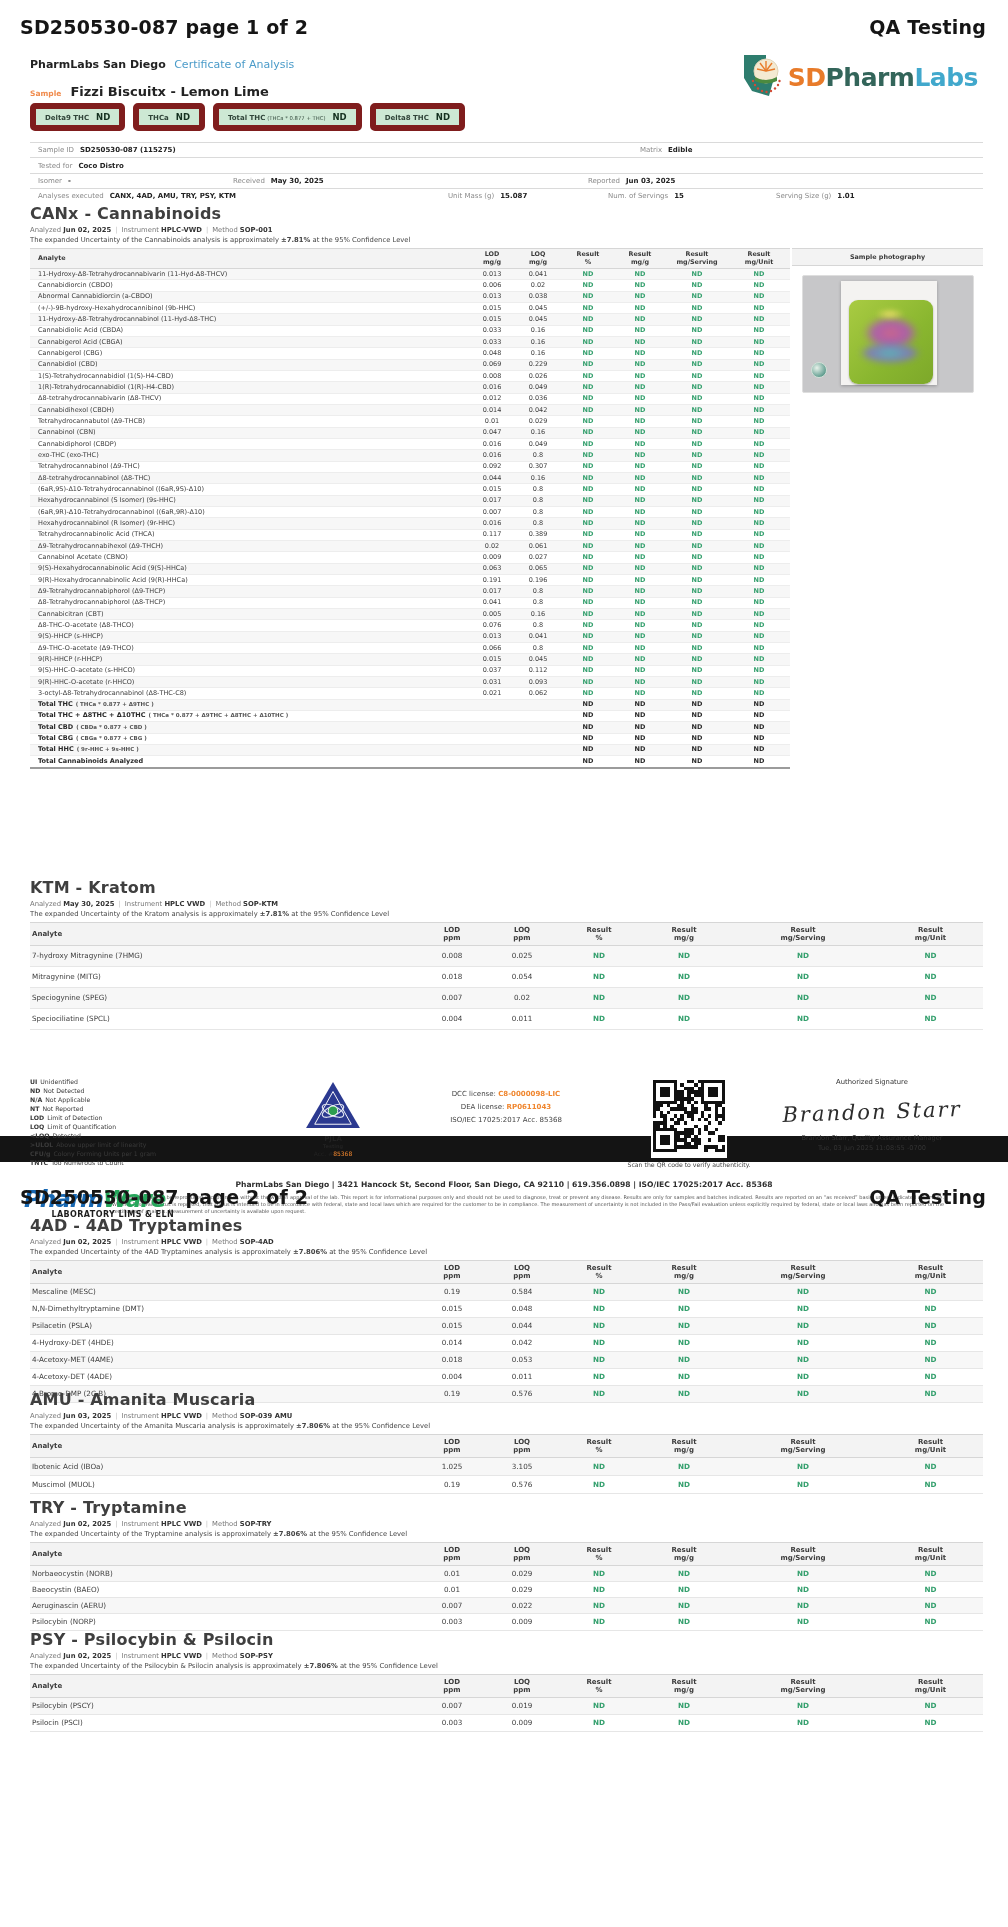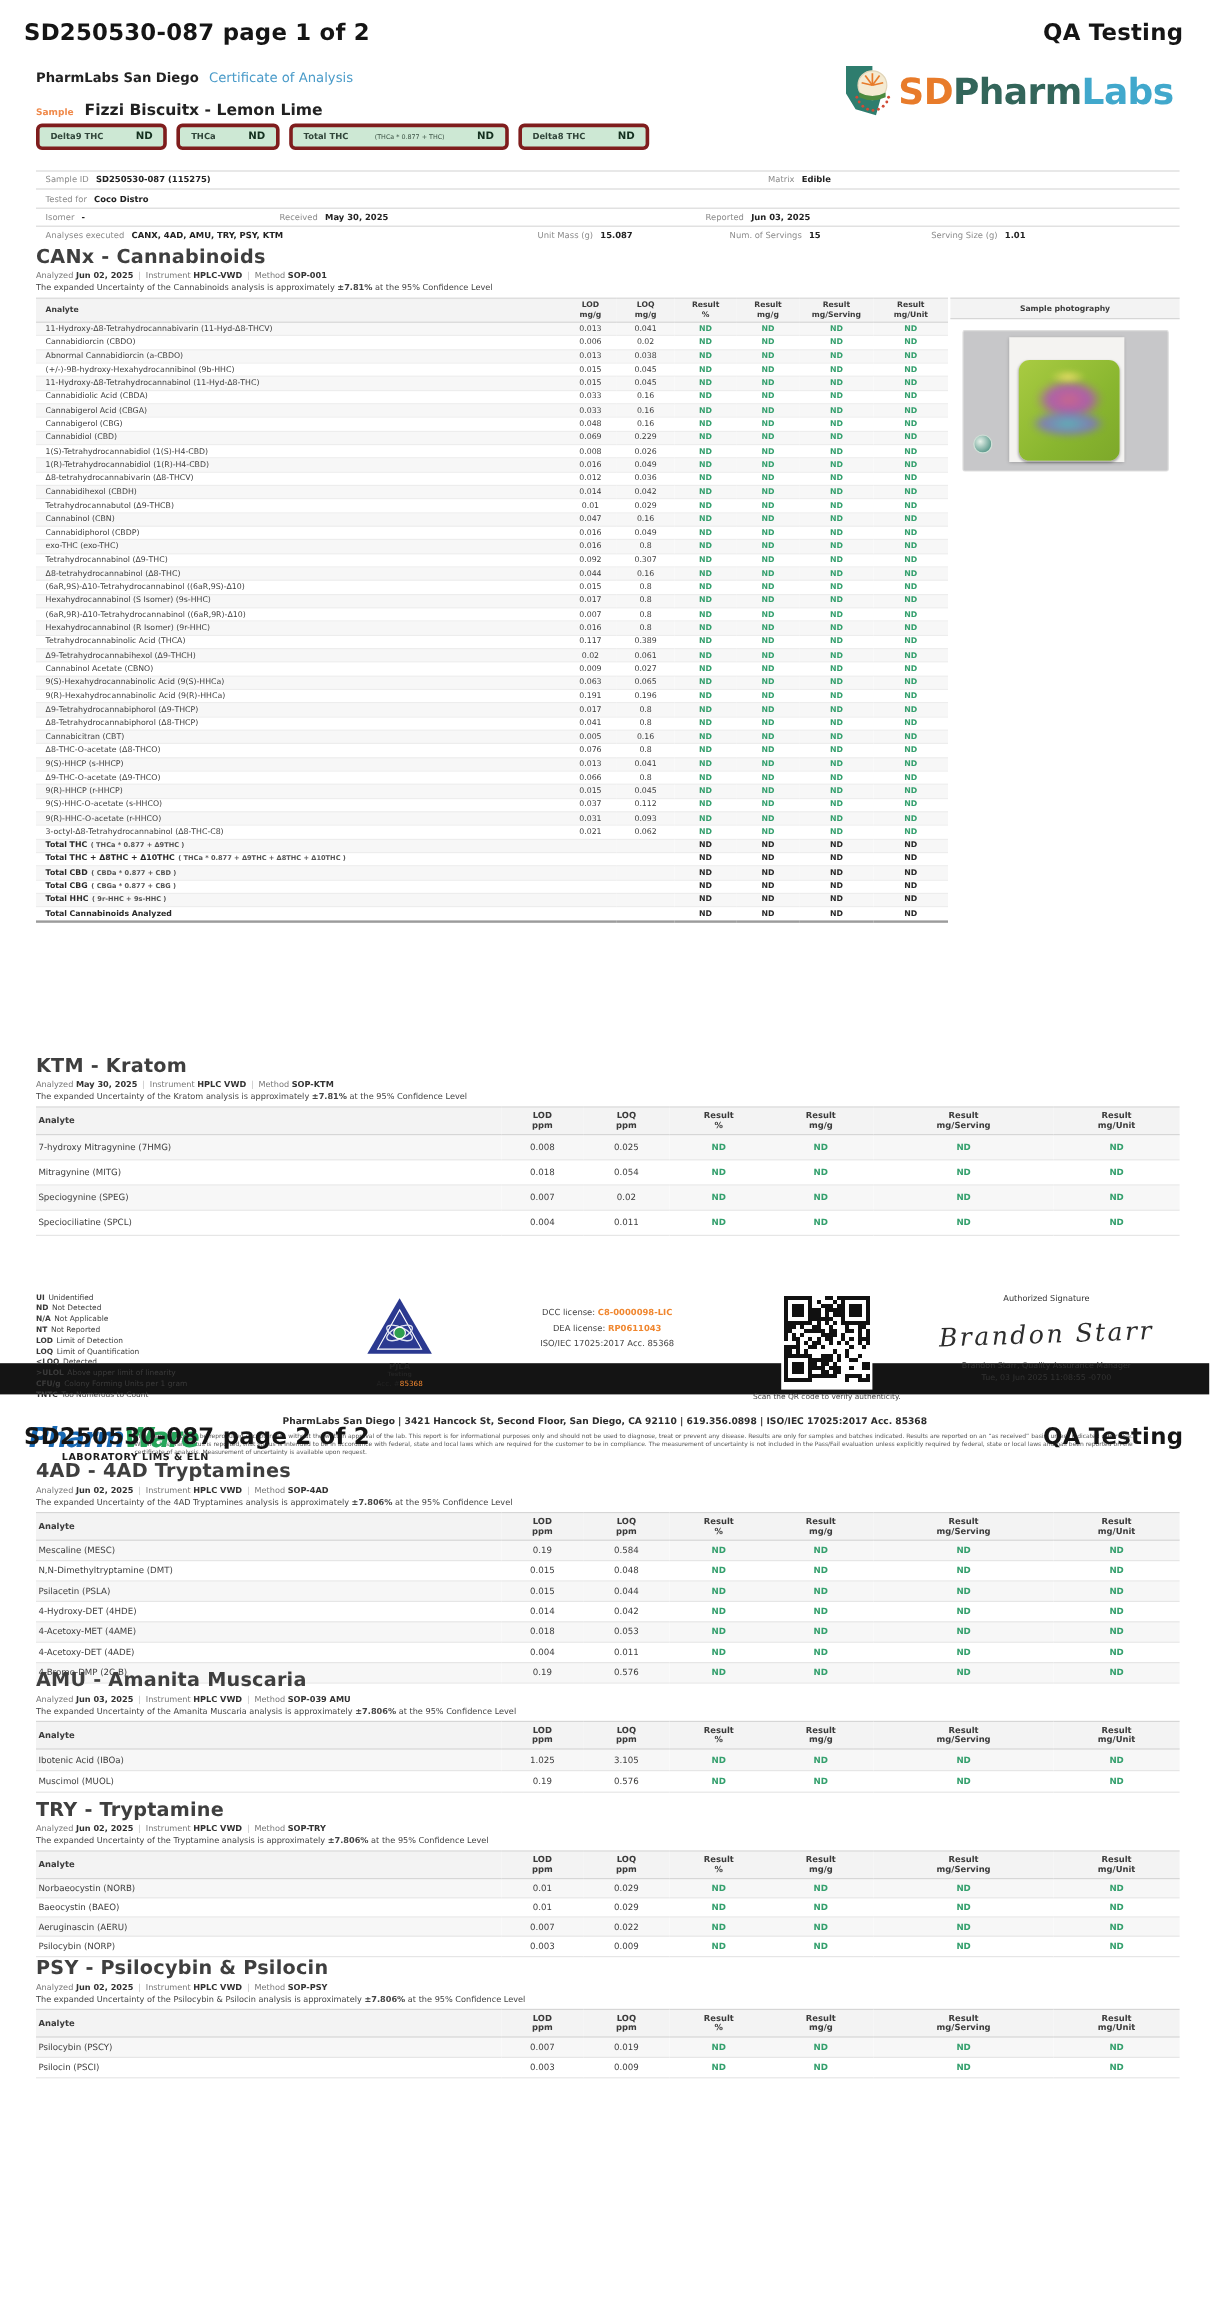--- a/index.html
+++ b/index.html
@@ -17,28 +17,28 @@
 
   .lab-line{position:absolute;top:58px;left:30px;font-size:11px;}
   .lab-name{font-weight:700;color:#222;}
   .doc-type{color:#4a9bc9;margin-left:5px;}
 
   .sample-line{position:absolute;top:81px;left:30px;}
   .sample-tag{font-size:7.5px;color:#f08a4b;font-weight:600;margin-right:4px;}
   .sample-name{font-size:13px;font-weight:700;color:#222;}
 
   .badges{position:absolute;top:103px;left:30px;display:flex;}
-  .badge{display:inline-flex;align-items:baseline;background:#cde8d4;border:3px solid #7f1d1d;
-         border-radius:5px;padding:3px 9px;margin-right:8px;color:#31453a;gap:20px;}
+  .badge{display:inline-flex;align-items:baseline;background:#cde8d4;border:6px solid #7f1d1d;
+         border-radius:5px;padding:3px 9px;margin-right:8px;color:#31453a;}
   .badge .blabel{font-size:7px;font-weight:600;}
   .badge .bsub{font-size:5.3px;margin-left:2px;color:#3c5245;}
   .badge .bval{font-size:8.5px;font-weight:700;color:#14301f;margin-left:7px;}
 
   .logo{position:absolute;top:50px;right:30px;display:flex;align-items:center;}
-  .logo-text{font-size:30px;font-weight:700;letter-spacing:-.5px;margin-left:4px;}
+  .logo-text{font-size:25px;font-weight:700;letter-spacing:-.5px;margin-left:4px;}
   .logo-sd{color:#e87b2a;}
   .logo-pharm{color:#33655a;}
   .logo-labs{color:#41a8cc;}
 
   .info{position:absolute;top:142px;left:30px;right:25px;}
   .info-row{display:flex;border-top:1px solid #dadada;padding:3.2px 8px;font-size:7px;align-items:baseline;}
   .il{color:#8a8a8a;margin-right:6px;white-space:nowrap;}
   .iv{font-weight:700;color:#222;white-space:nowrap;}
   .iw1{flex:0 0 602px;display:flex;align-items:baseline;}
   .iw3a{flex:0 0 195px;display:flex;align-items:baseline;}

